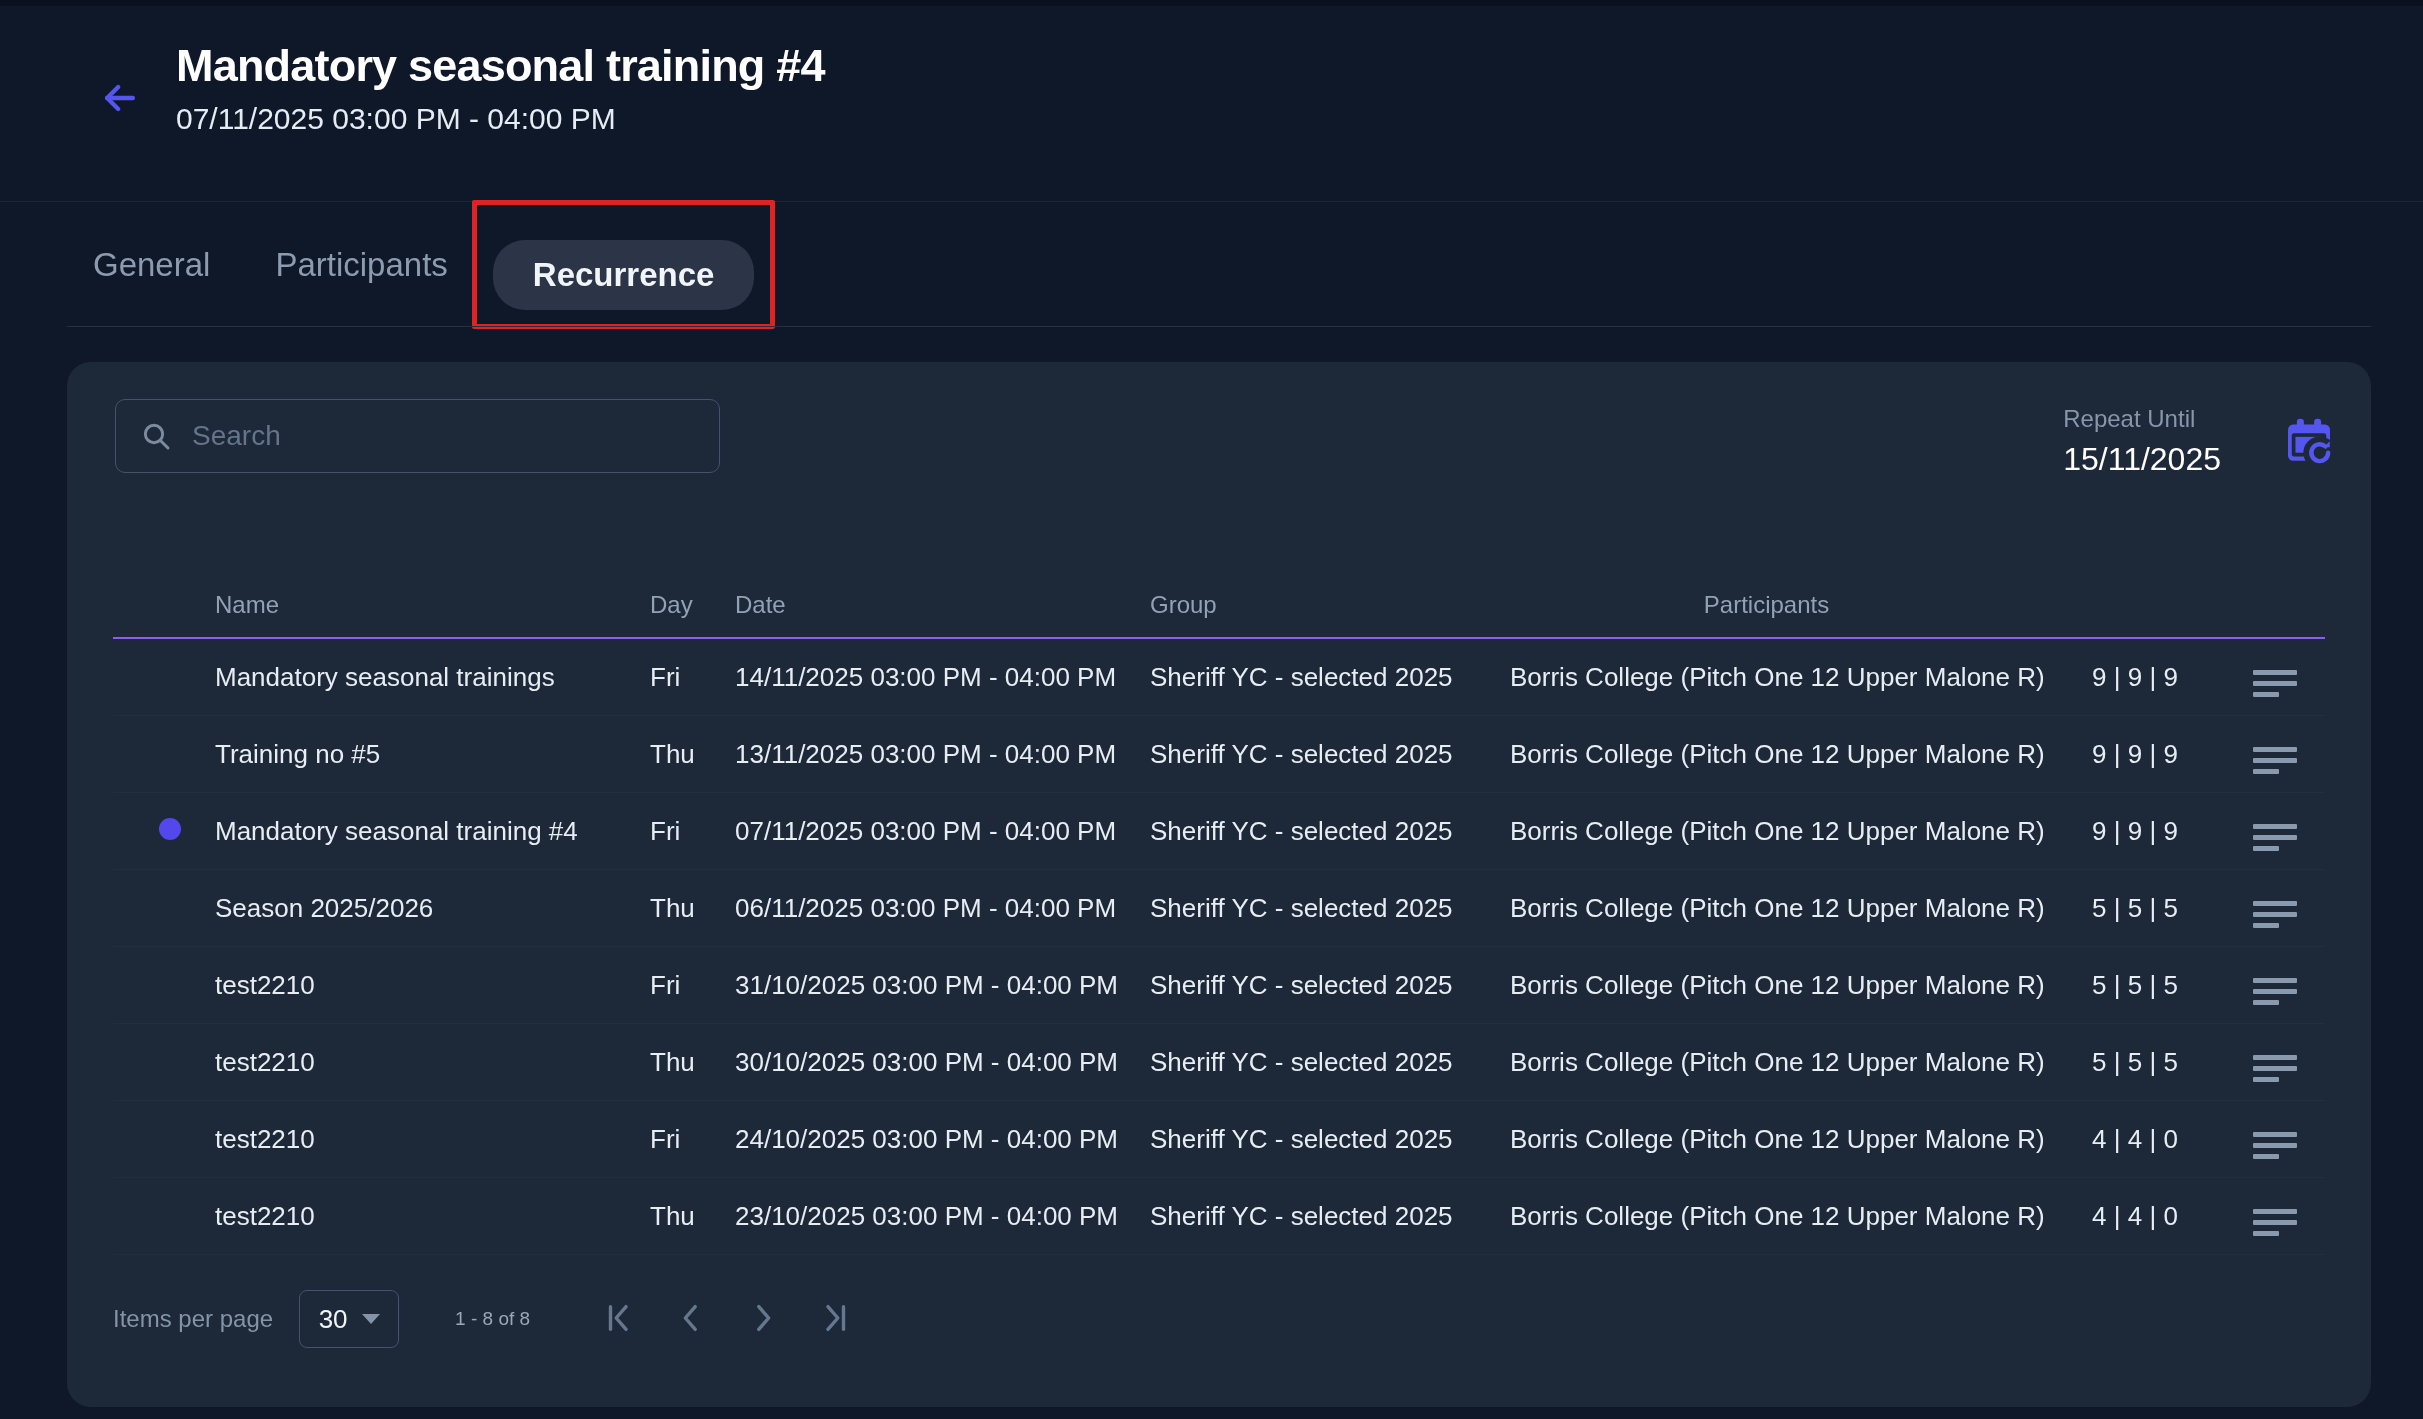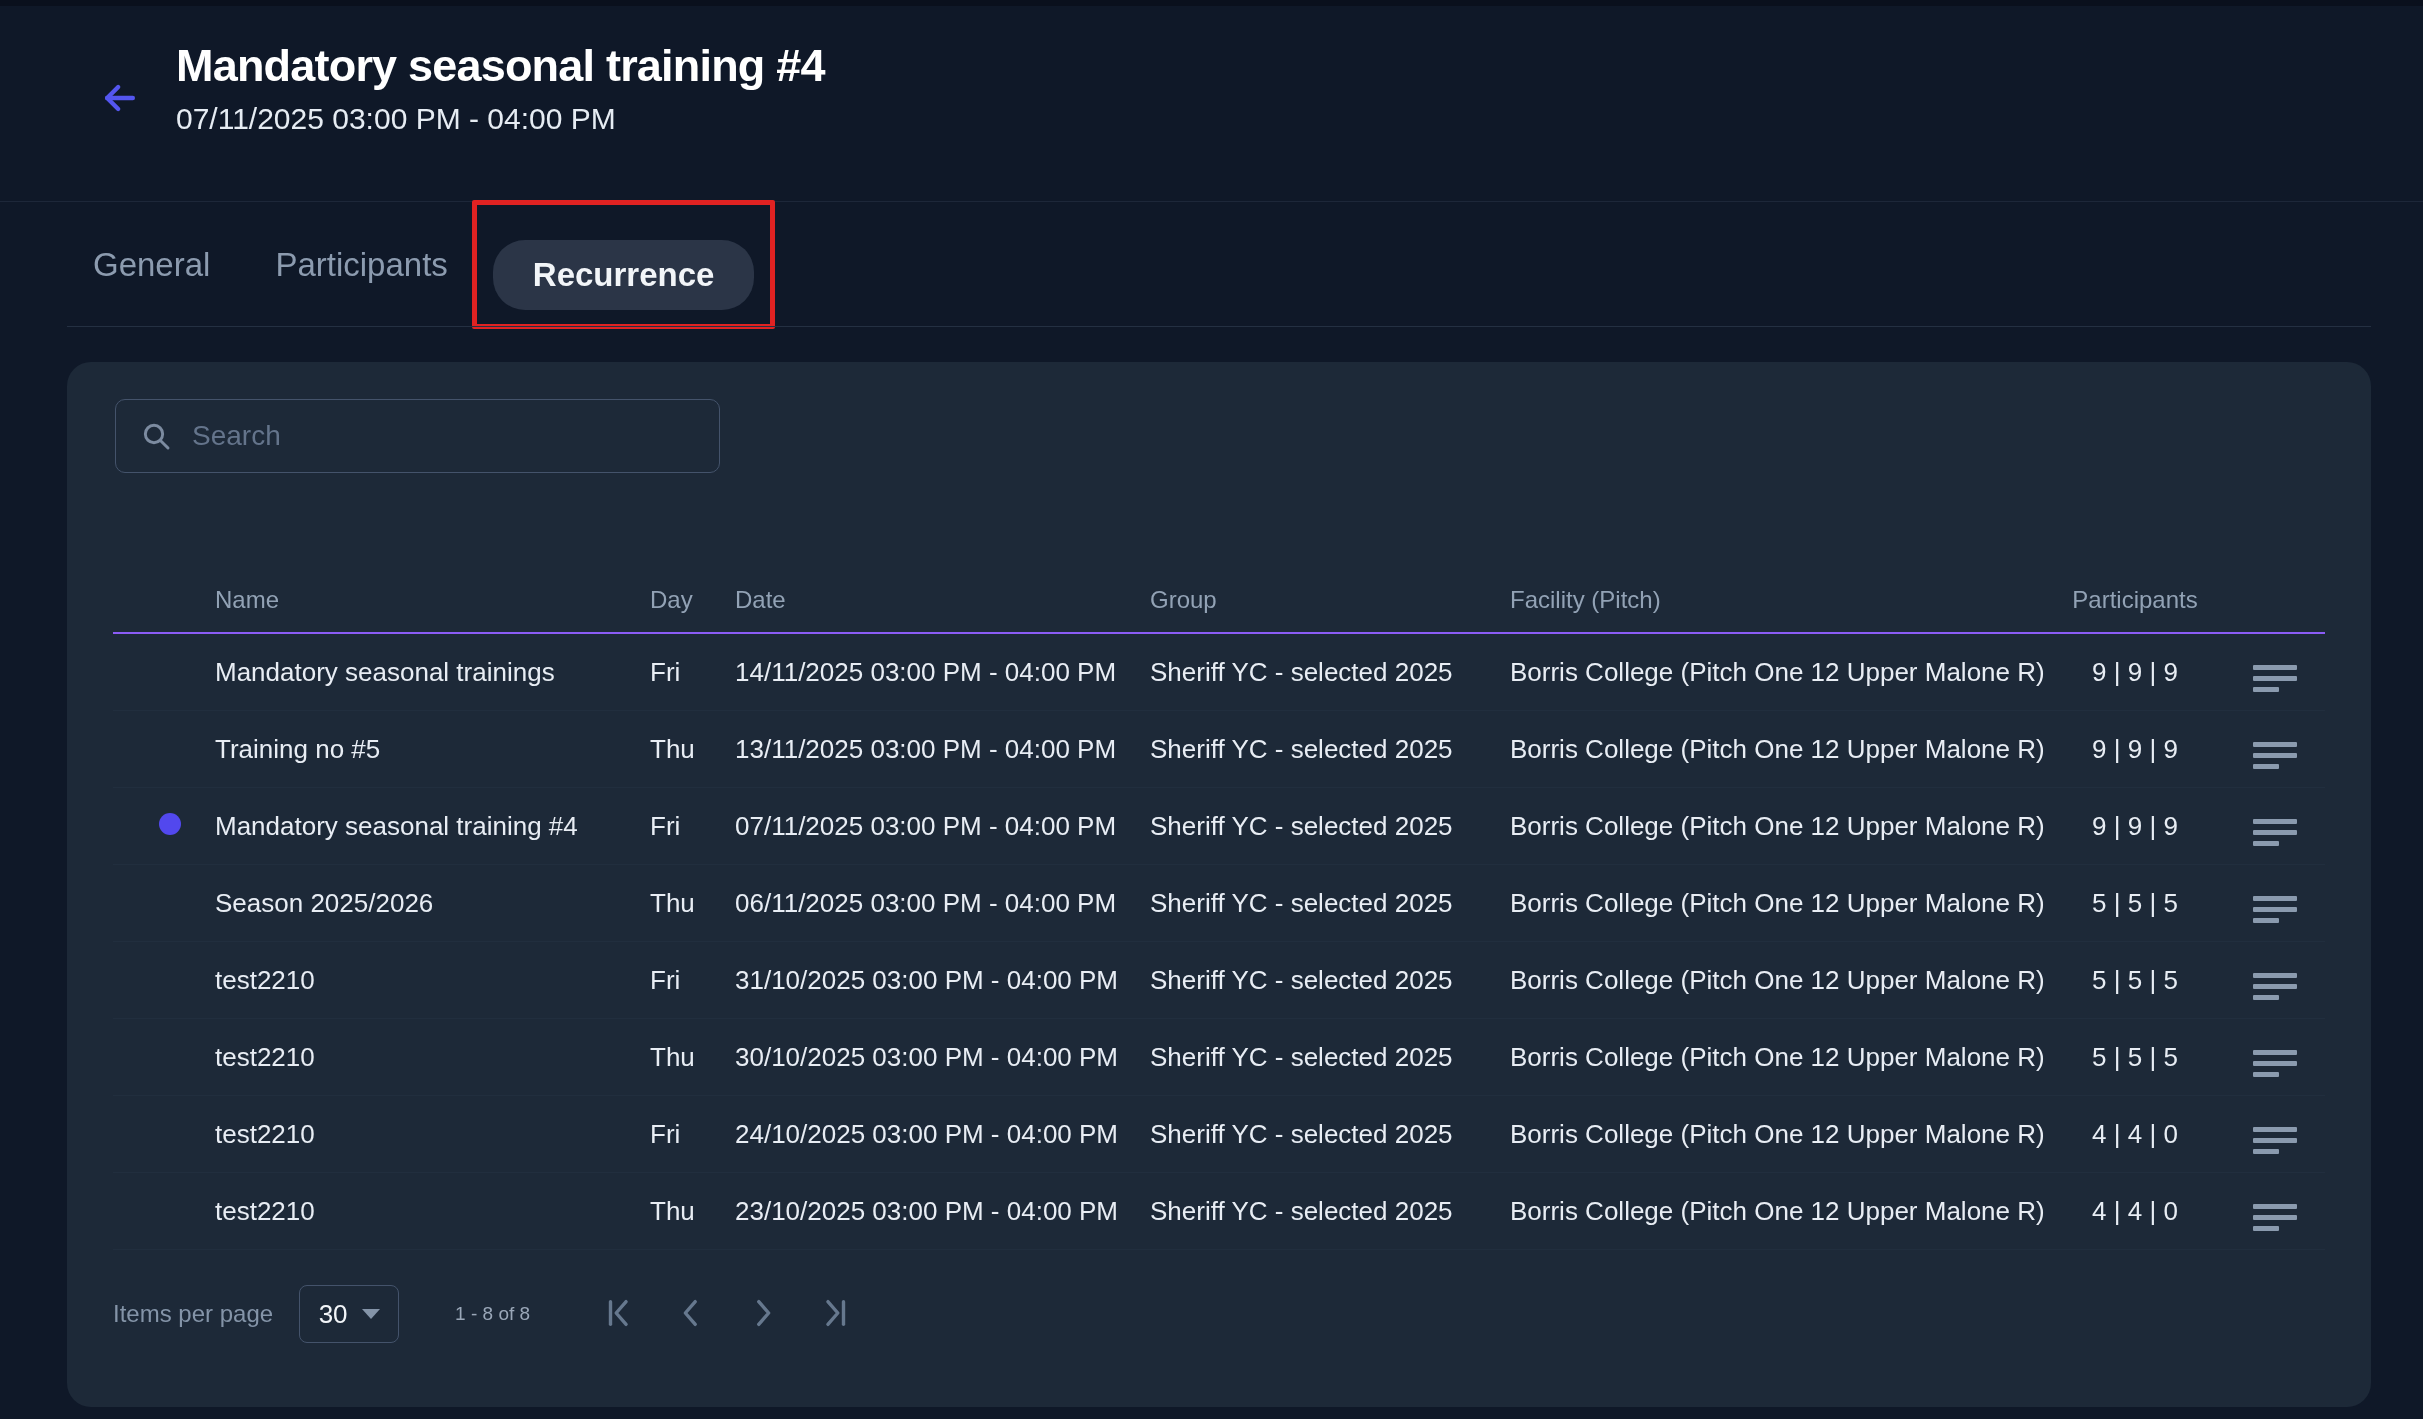--- a/index.html
+++ b/index.html
@@ -125,30 +125,47 @@
 
   <div class="card-top">
     <div class="search-box">
       <svg width="32" height="32" viewBox="0 0 24 24" fill="none" stroke="#7C8BA0" stroke-width="2.2" stroke-linecap="round">
         <circle cx="10.5" cy="10.5" r="6.5"></circle>
           <path d="M15.5 15.5L21 21"></path>
       </svg>
       <input type="text" placeholder="Search" style="">
     </div>
 
+    <div class="right-group">
+      <div>
+        <div class="repeat-label">Repeat Until</div>
+        <div class="repeat-value">15/11/2025</div>
+      </div>
+      <button class="back-btn" style="position:static;width:56px;height:56px;" aria-label="repeat settings">
+        <svg class="cal-icon" viewBox="0 0 24 24">
+          <rect x="3" y="4.5" width="18" height="15.5" rx="2.2" fill="#5456EF"></rect>
+          <rect x="6.8" y="2" width="3" height="5" rx="1.4" fill="#5456EF"></rect>
+          <rect x="14.2" y="2" width="3" height="5" rx="1.4" fill="#5456EF"></rect>
+          <rect x="4.6" y="8.2" width="14.8" height="10" rx="1" fill="#1D2938"></rect>
+          <rect x="6.2" y="9.8" width="11.6" height="6.8" fill="#5456EF"></rect>
+          <circle cx="16.6" cy="16.6" r="7" fill="#1D2938"></circle>
+          <path d="M20.2 16.6a3.6 3.6 0 1 1-1.2-2.7" fill="none" stroke="#5456EF" stroke-width="1.9" stroke-linecap="round"></path>
+          <path d="M20.9 11.7v2.6h-2.6z" fill="#5456EF"></path>
+        </svg>
+      </button>
+    </div>
   </div>
 
   <div class="table">
     <div class="grid-row thead">
       <div class="cell"></div>
       <div class="cell">Name</div>
       <div class="cell">Day</div>
       <div class="cell">Date</div>
       <div class="cell">Group</div>
-      <div class="cell">Facility (Pitch)</div>
       <div class="cell center">Participants</div>
       <div class="cell"></div>
     </div>
     <div>
   <div class="grid-row trow">
     <div class="cell"><span class="dot"></span></div>
     <div class="cell">Mandatory seasonal trainings</div>
     <div class="cell">Fri</div>
     <div class="cell">14/11/2025 03:00 PM - 04:00 PM</div>
     <div class="cell">Sheriff YC - selected 2025</div>

